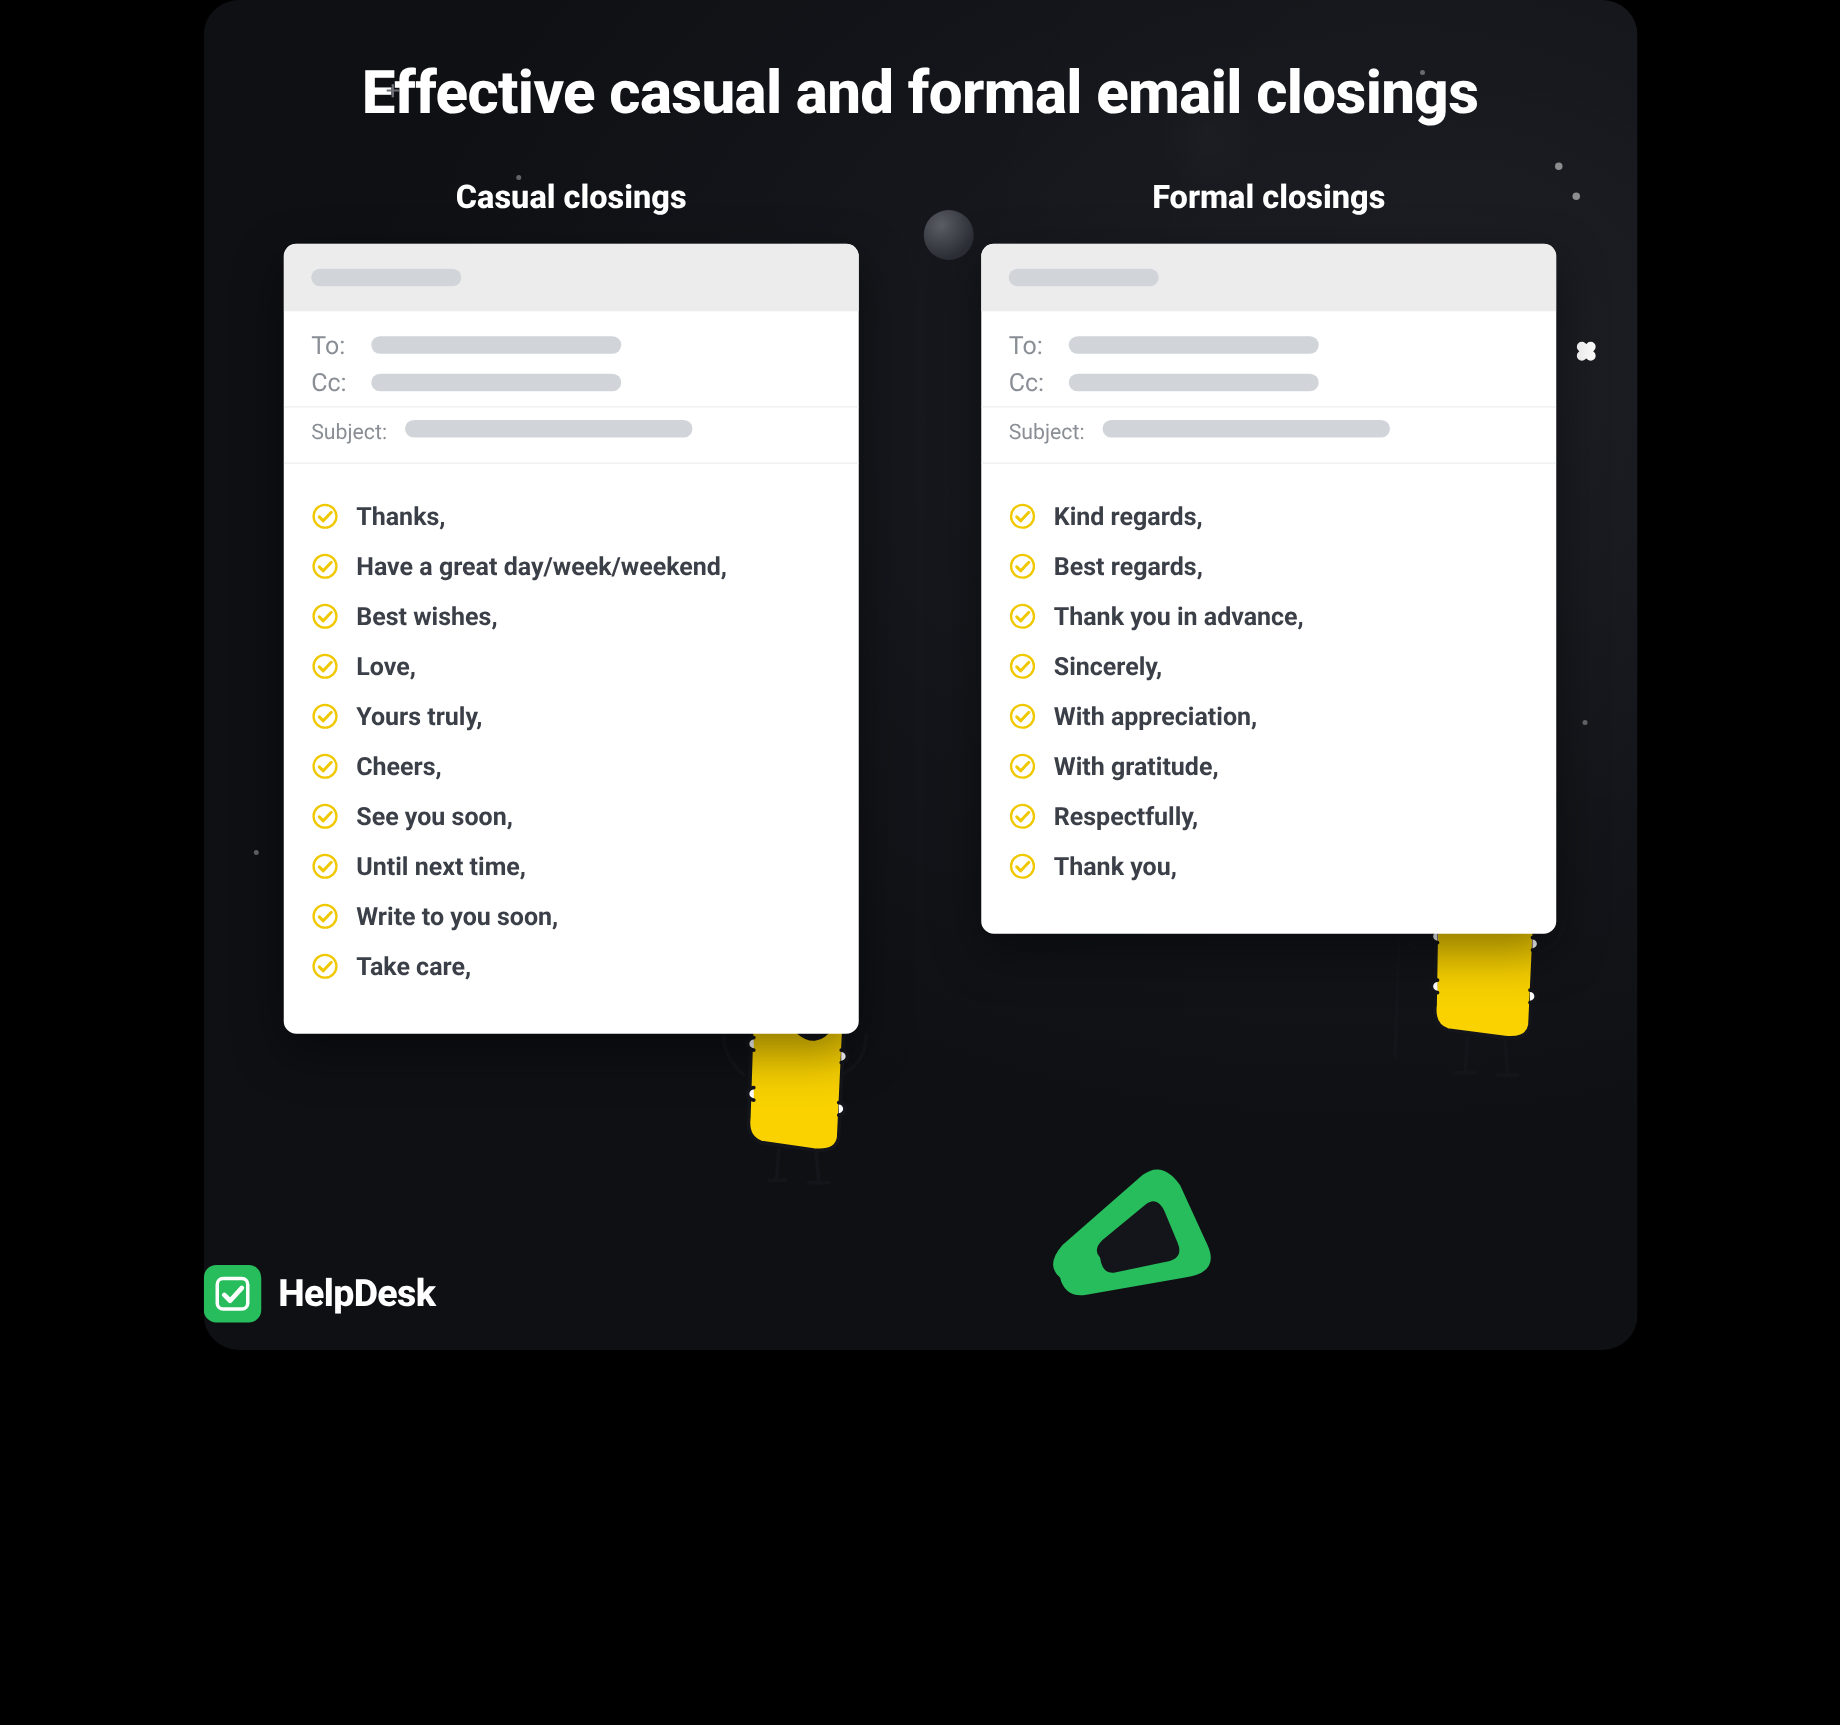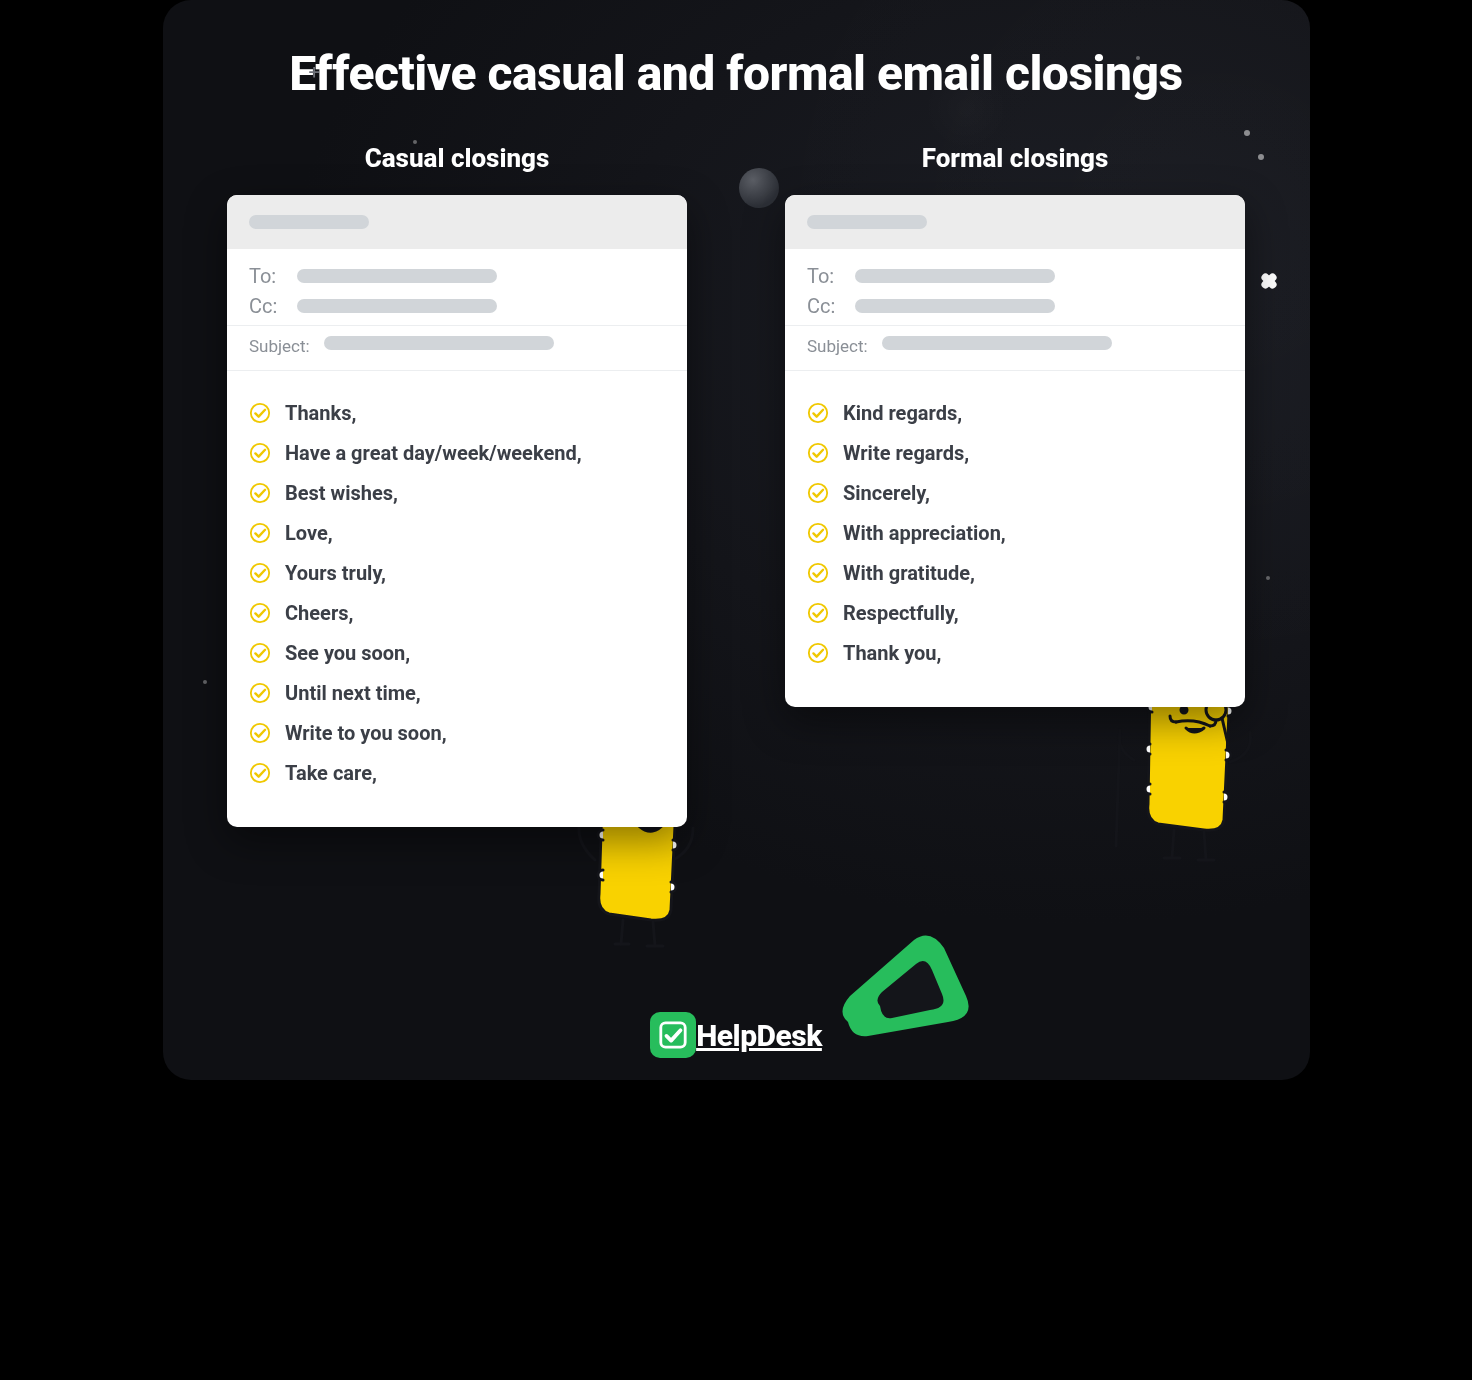--- a/index.html
+++ b/index.html
@@ -96,23 +96,22 @@
   .chk svg{width:22px;height:22px;display:block;}
   .item-text{color:#3b3f47;font-weight:700;font-size:20px;}
 
   
   .mascot{position:absolute;pointer-events:none;}
   .mascot-casual{left:390px;bottom:130px;width:160px;height:240px;}
   .mascot-formal{right:42px;bottom:210px;width:170px;height:260px;}
 
   
   .footer{
-    position:absolute;left:0;right:0;bottom:22px;display:flex;align-items:center;justify-content:center;
+    position:absolute;left:0;right:0;bottom:22px;display:flex;align-items:center;gap:14px;
     z-index:3;
-    text-decoration:underline;
   }
   .hd-badge{
     width:46px;height:46px;border-radius:10px;background:var(--accent-green);
     display:flex;align-items:center;justify-content:center;
   }
   .hd-badge svg{width:30px;height:30px;}
   .footer .brand{color:#fff;font-size:30px;font-weight:800;letter-spacing:-0.5px;}
 </style>
 </head>
 <body>
@@ -279,21 +278,30 @@
               </span>
               <span class="item-text">Kind regards,</span>
             </div>
             <div class="list-row">
               <span class="chk">
                 <svg viewBox="0 0 24 24">
                   <circle cx="12" cy="12" r="10" fill="#fff" stroke="#f0c800" stroke-width="2"></circle>
                   <path d="M7 12.5 L10.5 16 L17.5 8.5" fill="none" stroke="#f0c800" stroke-width="2.6" stroke-linecap="round" stroke-linejoin="round"></path>
                 </svg>
               </span>
-              <span class="item-text">Write regards,</span>
+              <span class="item-text">Best regards,</span>
+            </div>
+            <div class="list-row">
+              <span class="chk">
+                <svg viewBox="0 0 24 24">
+                  <circle cx="12" cy="12" r="10" fill="#fff" stroke="#f0c800" stroke-width="2"></circle>
+                  <path d="M7 12.5 L10.5 16 L17.5 8.5" fill="none" stroke="#f0c800" stroke-width="2.6" stroke-linecap="round" stroke-linejoin="round"></path>
+                </svg>
+              </span>
+              <span class="item-text">Thank you in advance,</span>
             </div>
             <div class="list-row">
               <span class="chk">
                 <svg viewBox="0 0 24 24">
                   <circle cx="12" cy="12" r="10" fill="#fff" stroke="#f0c800" stroke-width="2"></circle>
                   <path d="M7 12.5 L10.5 16 L17.5 8.5" fill="none" stroke="#f0c800" stroke-width="2.6" stroke-linecap="round" stroke-linejoin="round"></path>
                 </svg>
               </span>
               <span class="item-text">Sincerely,</span>
             </div>

